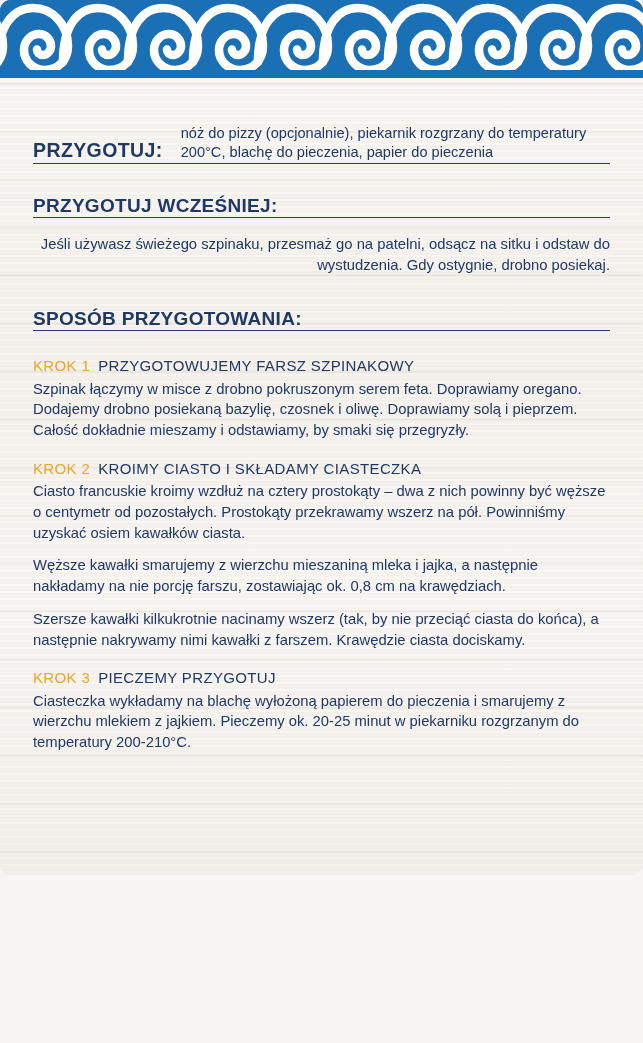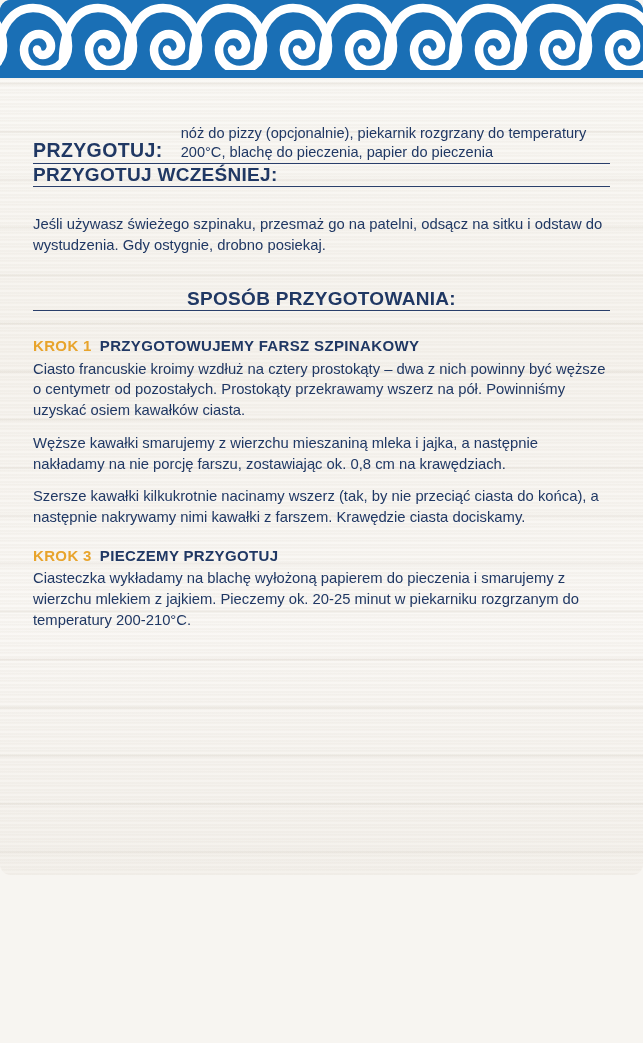--- a/index.html
+++ b/index.html
@@ -92,38 +92,39 @@
     margin: 0;
   }
   .rule-1 { margin-top: 13px; }
 
   
   .sec-head {
     font-size: 19px;
     font-weight: bold;
     color: #203864;
     letter-spacing: 0.3px;
+    margin-top: 31px;
   }
   .rule-2 { margin-top: 11px; }
 
   .para {
     font-size: 14.8px;
     color: #203864;
     line-height: 1.40;
   }
-  .pre-para { margin-top: 27px; }
-
-  .sec-head-2 { margin-top: 33px; text-align: center; }
+  .pre-para { margin-top: 16px; text-align: right; }
+
+  .sec-head-2 { margin-top: 33px; }
   .rule-3 { margin-top: 10px; }
 
   
   .step-head {
     margin-top: 27px;
     font-size: 15px;
-    font-weight: bold;
+    font-weight: normal;
     letter-spacing: 0.35px;
     line-height: 1.1;
   }
   .step-head .kname { color: #e8a42c; }
   .step-head .ktitle { color: #203864; margin-left: 8px; }
 
   .step-para {
     font-size: 14.8px;
     color: #203864;
     line-height: 1.40;
@@ -250,21 +251,25 @@
     <div class="sec-head">PRZYGOTUJ WCZEŚNIEJ:</div>
     <hr class="rule rule-2">
     <p class="para pre-para">Jeśli używasz świeżego szpinaku, przesmaż go na patelni, odsącz na sitku i odstaw do wystudzenia. Gdy ostygnie, drobno posiekaj.</p>
 
     <div class="sec-head sec-head-2">SPOSÓB PRZYGOTOWANIA:</div>
     <hr class="rule rule-3">
 
     <div class="step-head">
       <span class="kname">KROK 1</span><span class="ktitle">PRZYGOTOWUJEMY FARSZ SZPINAKOWY</span>
     </div>
-
+    <p class="step-para">Szpinak łączymy w misce z drobno pokruszonym serem feta. Doprawiamy oregano. Dodajemy drobno posiekaną bazylię, czosnek i oliwę. Doprawiamy solą i pieprzem. Całość dokładnie mieszamy i odstawiamy, by smaki się przegryzły.</p>
+
+    <div class="step-head tight">
+      <span class="kname">KROK 2</span><span class="ktitle">KROIMY CIASTO I SKŁADAMY CIASTECZKA</span>
+    </div>
     <p class="step-para">Ciasto francuskie kroimy wzdłuż na cztery prostokąty – dwa z nich powinny być węższe o centymetr od pozostałych. Prostokąty przekrawamy wszerz na pół. Powinniśmy uzyskać osiem kawałków ciasta.</p>
     <p class="step-para">Węższe kawałki smarujemy z wierzchu mieszaniną mleka i jajka, a następnie nakładamy na nie porcję farszu, zostawiając ok. 0,8 cm na krawędziach.</p>
     <p class="step-para">Szersze kawałki kilkukrotnie nacinamy wszerz (tak, by nie przeciąć ciasta do końca), a następnie nakrywamy nimi kawałki z farszem. Krawędzie ciasta dociskamy.</p>
 
     <div class="step-head tight">
       <span class="kname">KROK 3</span><span class="ktitle">PIECZEMY PRZYGOTUJ</span>
     </div>
     <p class="step-para">Ciasteczka wykładamy na blachę wyłożoną papierem do pieczenia i smarujemy z wierzchu mlekiem z jajkiem. Pieczemy ok. 20-25 minut w piekarniku rozgrzanym do temperatury 200-210°C.</p>
   </div>
 

